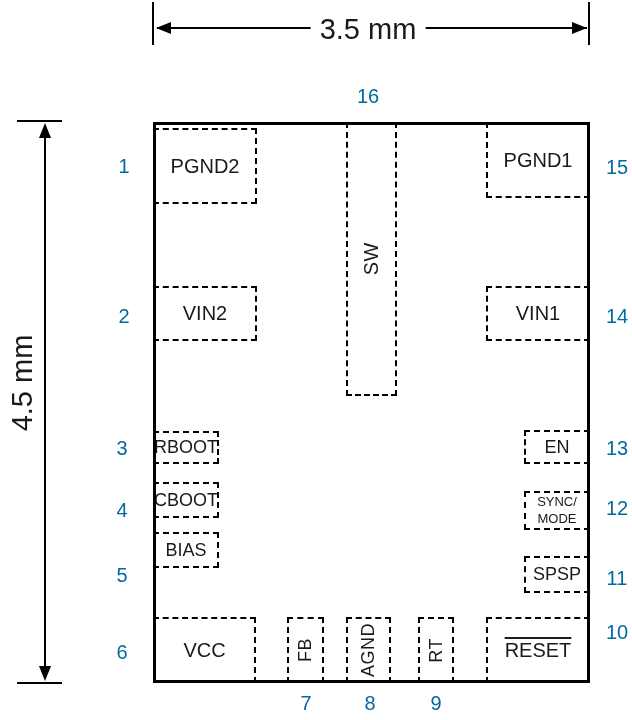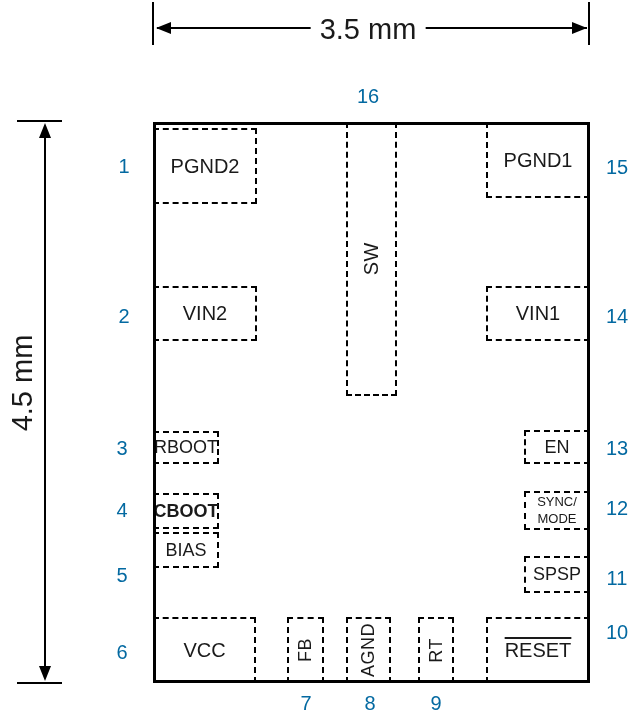--- a/index.html
+++ b/index.html
@@ -110,21 +110,21 @@
   <div class="pad" style="left:153px; top:286px; width:104px; height:55px;">
     <span>VIN2</span>
   </div>
   <div class="pad" style="left:486px; top:286px; width:104px; height:55px;">
     <span>VIN1</span>
   </div>
 
   <div class="pad small" style="left:153px; top:431px; width:66px; height:33px;">
     <span>RBOOT</span>
   </div>
-  <div class="pad small" style="left:153px; top:493px; width:66px; height:36px;font-weight:bold;">
+  <div class="pad small" style="left:153px; top:482px; width:66px; height:36px;">
     <span>CBOOT</span>
   </div>
   <div class="pad small" style="left:153px; top:532px; width:66px; height:36px;">
     <span>BIAS</span>
   </div>
 
   <div class="pad small" style="left:524px; top:430px; width:66px; height:34px;">
     <span>EN</span>
   </div>
   <div class="pad small" style="left:524px; top:556px; width:66px; height:37px;">

